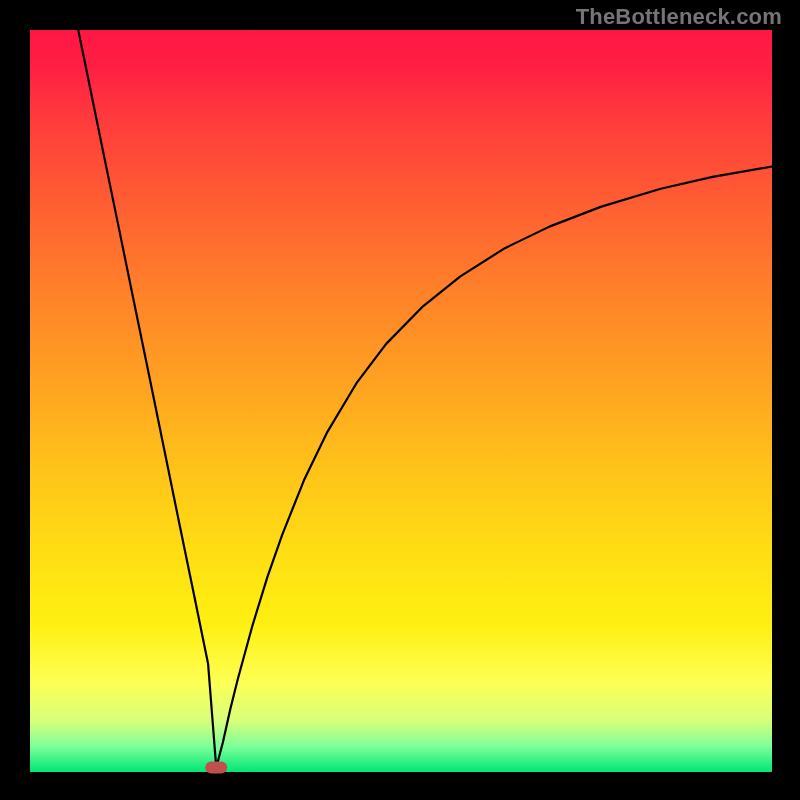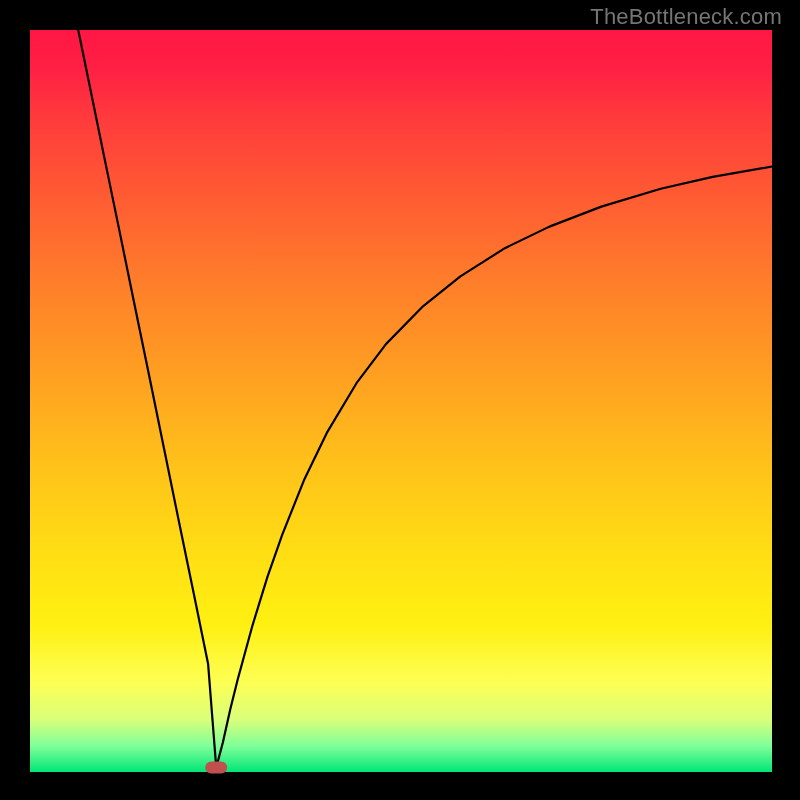--- a/index.html
+++ b/index.html
@@ -16,21 +16,21 @@
     width: 800px;
     height: 800px;
     background: #000;
   }
   .watermark {
     position: absolute;
     top: 4px;
     right: 18px;
     color: #757575;
     font-size: 22px;
-    font-weight: 400;
+    font-weight: 700;
     letter-spacing: 0.2px;
     z-index: 10;
   }
   svg {
     display: block;
   }
 </style>
 </head>
 <body>
 

